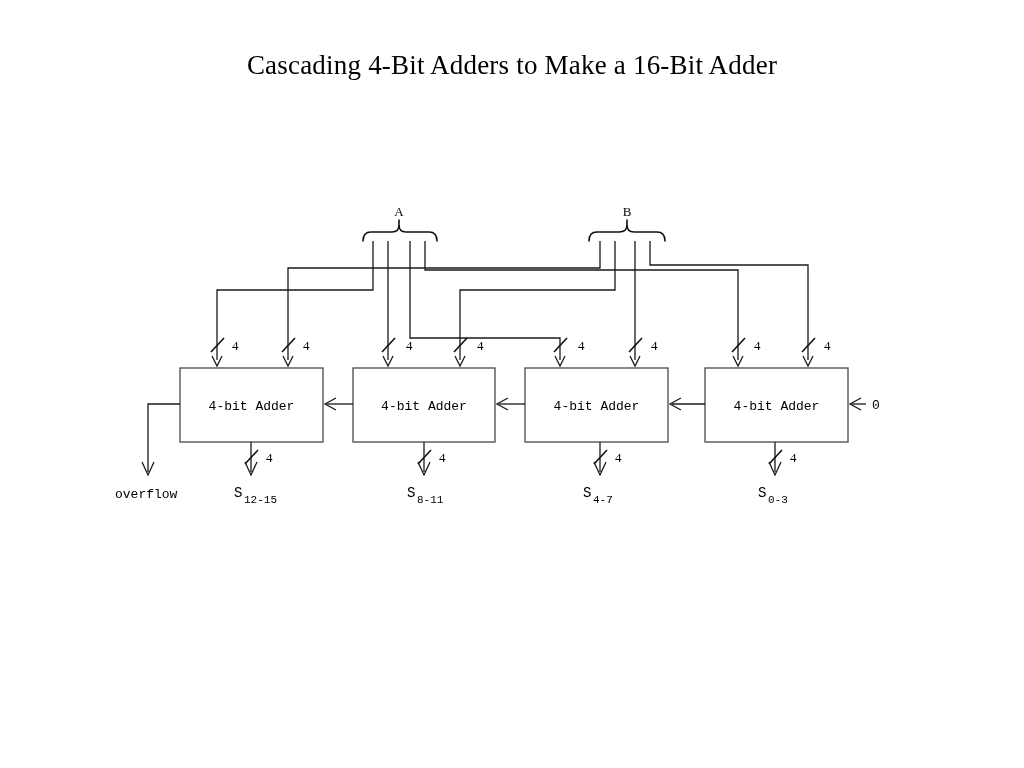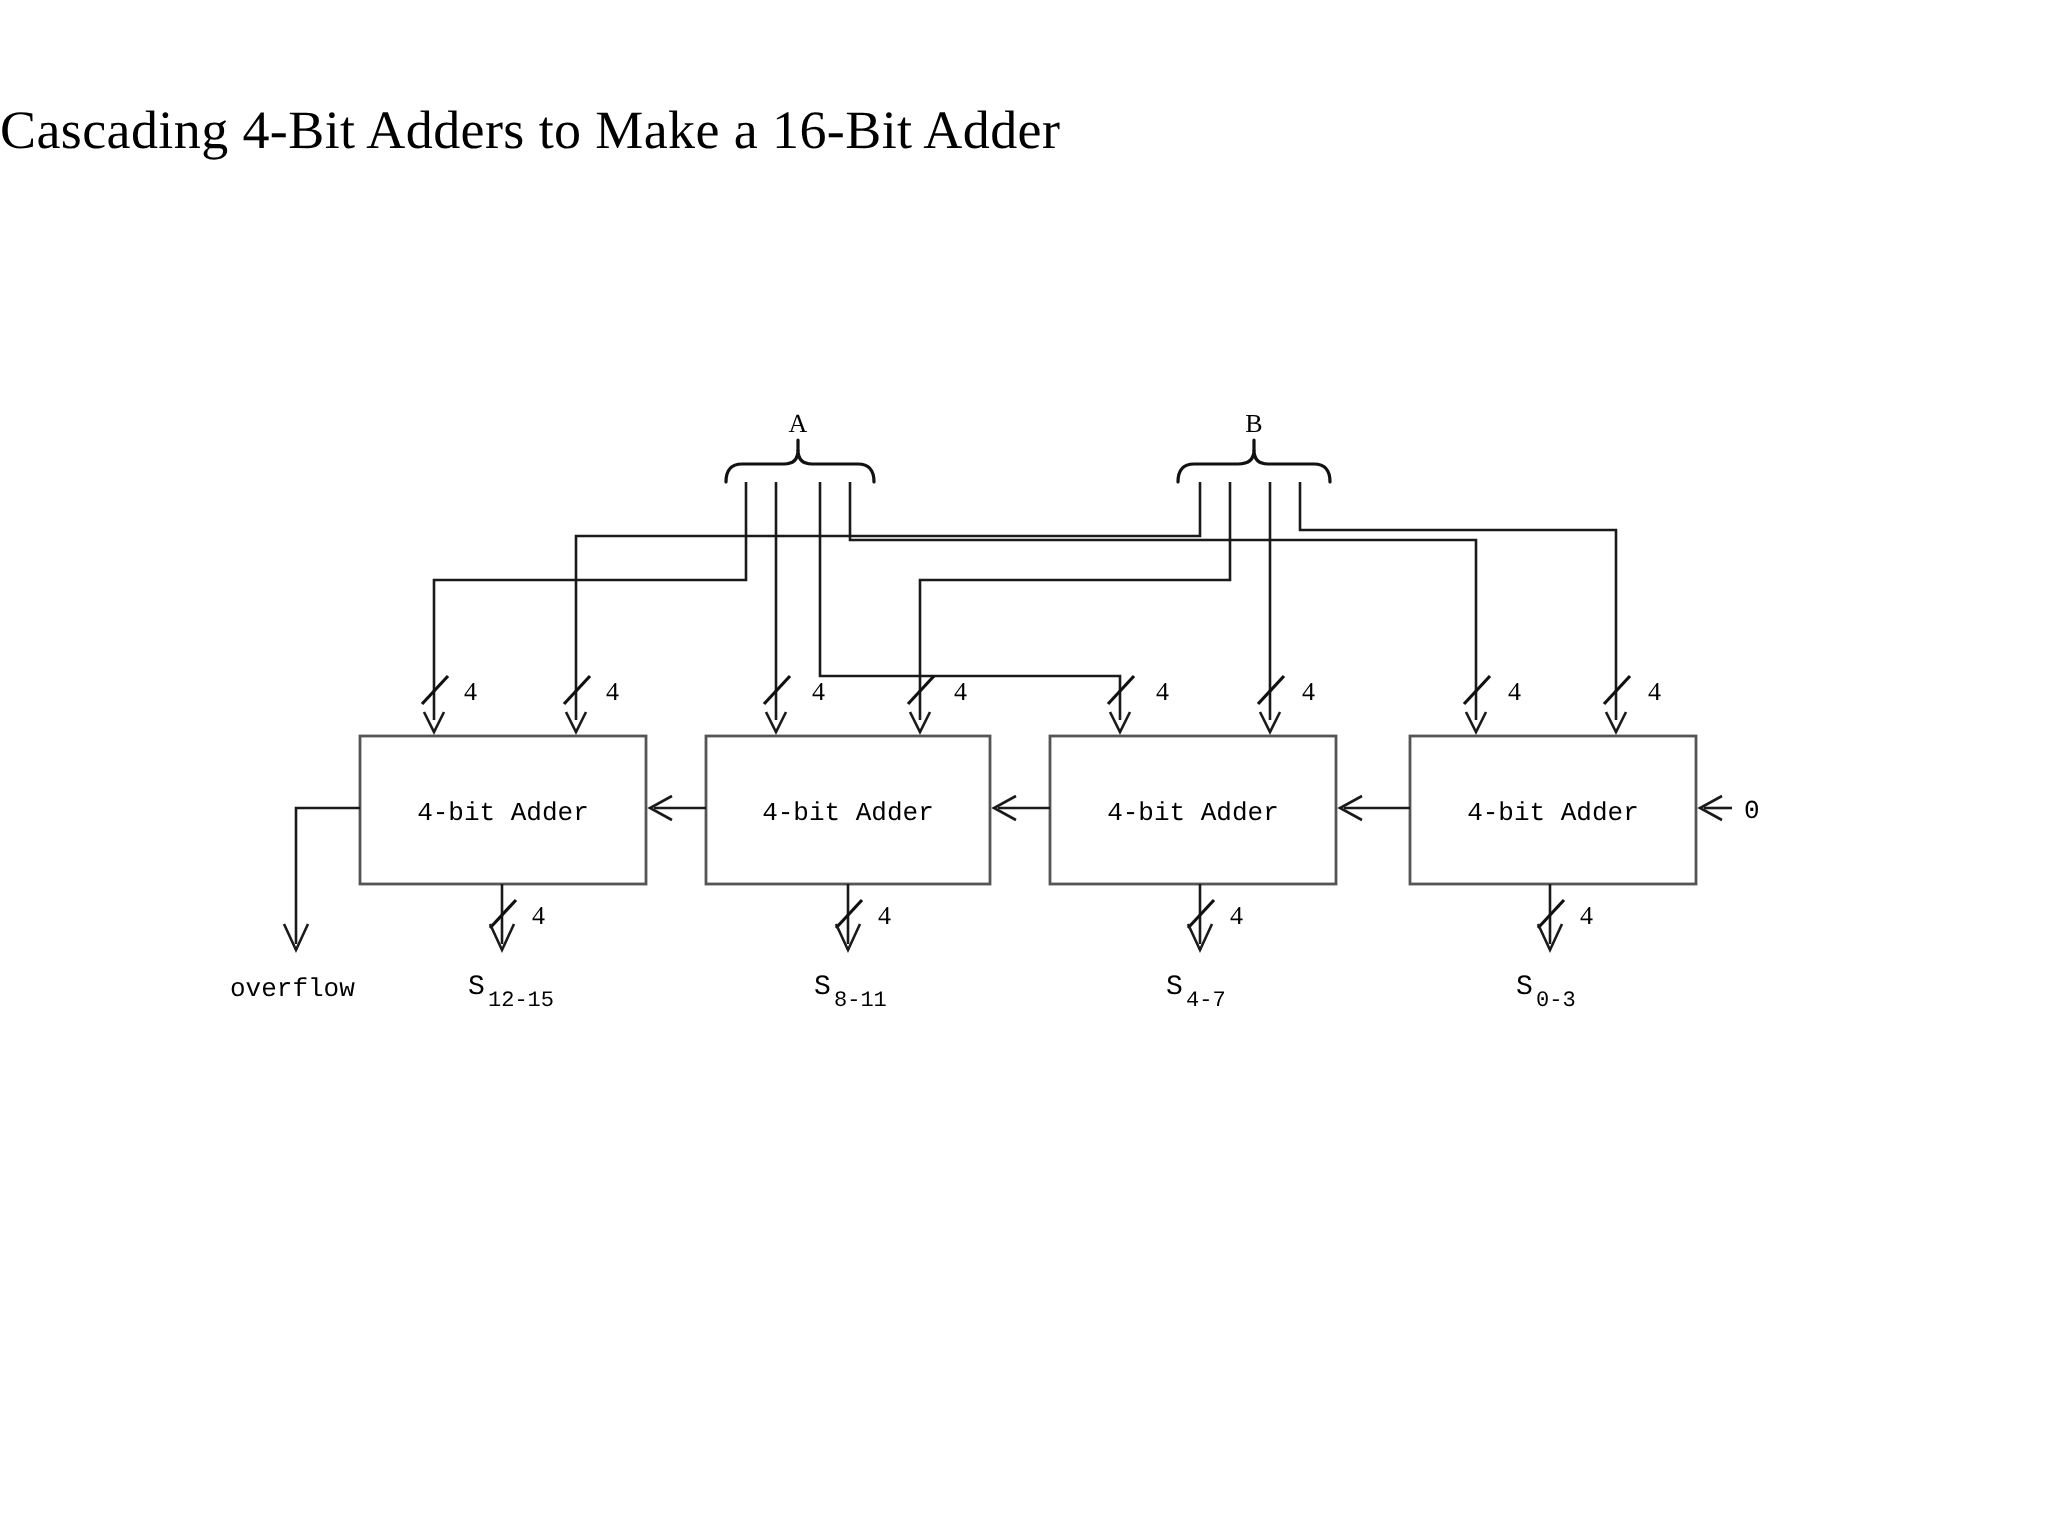--- a/index.html
+++ b/index.html
@@ -13,20 +13,21 @@
     height: 768px;
     background: #ffffff;
     overflow: hidden;
     font-family: "Liberation Serif", serif;
   }
   #title {
     position: absolute;
     left: 0;
     top: 50px;
     width: 1024px;
+    text-align: center;
     font-family: "Liberation Serif", serif;
     font-size: 27px;
     color: #000000;
     letter-spacing: 0.2px;
     white-space: nowrap;
   }
   #diagram {
     position: absolute;
     left: 0;
     top: 0;

